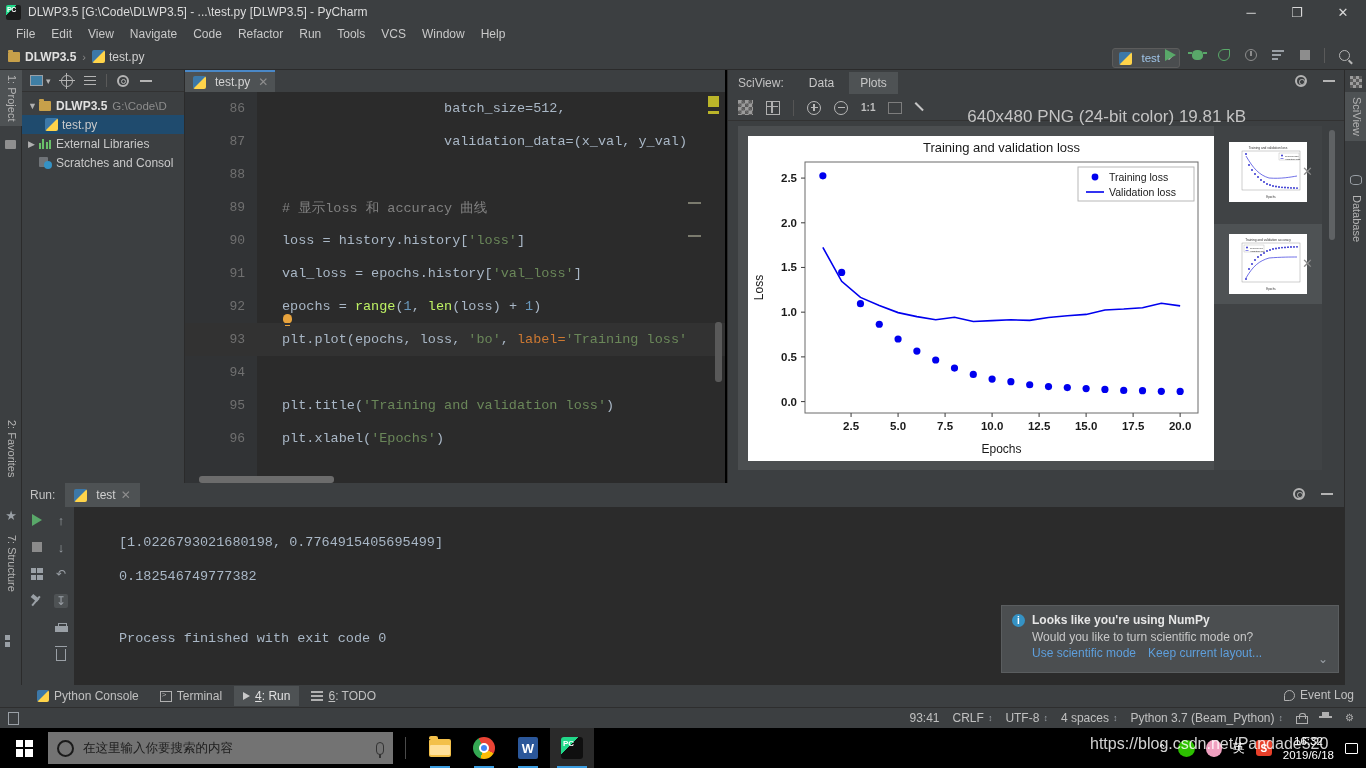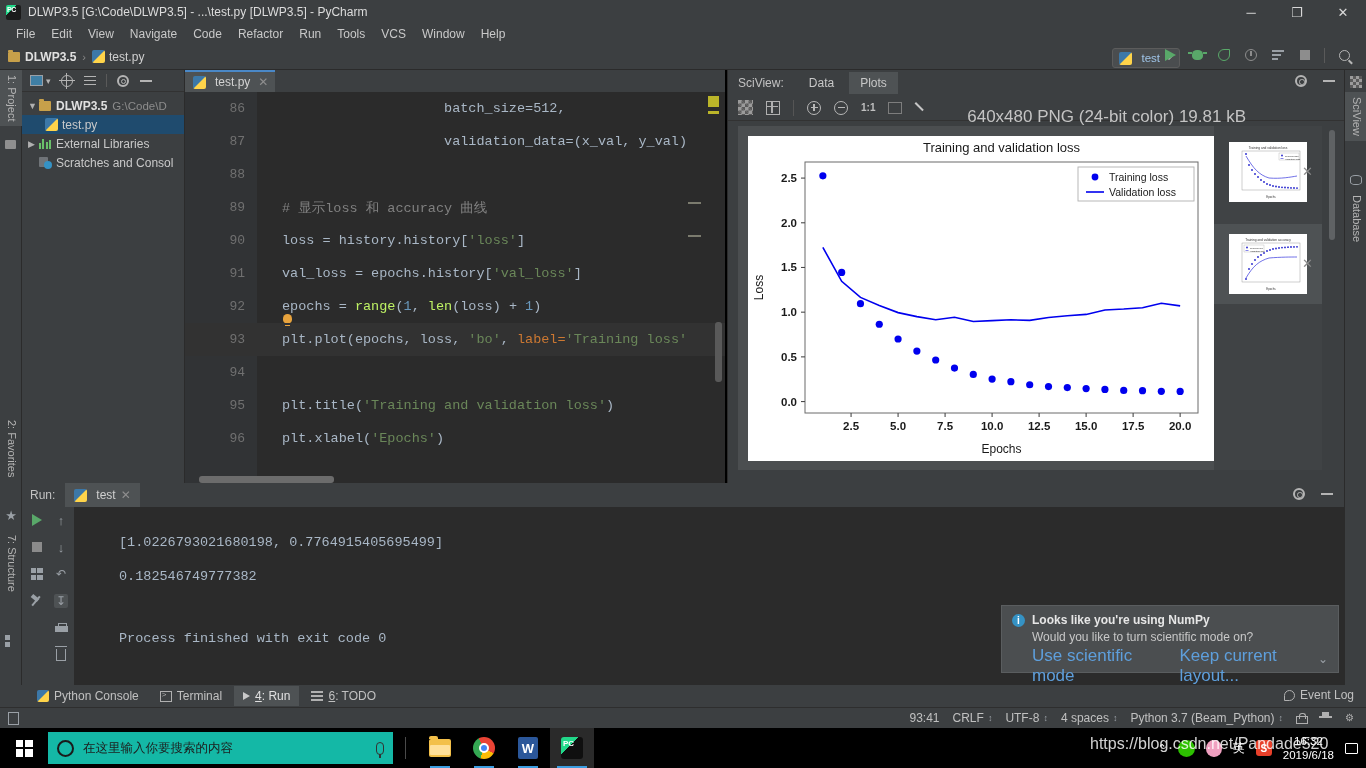--- a/index.html
+++ b/index.html
@@ -227,21 +227,21 @@
   
   .notif{
     position:absolute; left:1001px; top:605px; width:338px; height:68px;
     background:#4b4e50; border:1px solid #5a5d5f;
     padding:7px 10px; color:#d6d6d6;
   }
   .notif-title{ font-size:12px; font-weight:bold; color:#e6e6e6; display:flex; align-items:center; gap:7px;}
   .info-ic{ width:13px;height:13px;border-radius:50%;background:#3592c4;color:#fff;font-size:10px;
      display:flex;align-items:center;justify-content:center;font-weight:bold; flex:none;}
   .notif-body{ font-size:12px; color:#c8c8c8; margin:3px 0 2px 20px;}
-  .notif-links{ margin-left:20px; display:flex; gap:12px; font-size:17px;}
+  .notif-links{ margin-left:20px; display:flex; gap:12px; font-size:12px;}
   .nlink{ color:#5e9fdc; cursor:pointer;}
   .notif-chev{ position:absolute; right:10px; bottom:6px; color:#9aa0a6; font-size:12px;}
 
   
   .bottombar{
     position:absolute; left:0; top:685px; width:1366px; height:22px; background:#3c3f41;
     display:flex; align-items:center; padding-left:28px; gap:3px;
   }
   .btab{ display:flex;align-items:center;gap:5px; font-size:12px; color:#c0c0c0; padding:3px 9px;}
   .btab.sel{ background:#4e5254; color:#e0e0e0;}
@@ -273,21 +273,21 @@
   .hat-ic::before{content:"";position:absolute;left:0;top:4px;width:13px;height:2px;background:#b0b0b0;}
   .hat-ic::after{content:"";position:absolute;left:3px;top:0;width:7px;height:5px;background:#b0b0b0;}
   .gear-q{width:13px;height:13px;position:relative;color:#b0b0b0;font-size:10px;}
 
   
   .taskbar{ position:absolute; left:0; top:728px; width:1366px; height:40px; background:#000; display:flex; align-items:center;}
   .start-btn{ width:48px;height:40px; display:flex; align-items:center; justify-content:center;}
   .win-logo{ width:17px;height:17px; display:grid; grid-template-columns:1fr 1fr; grid-template-rows:1fr 1fr; gap:2px;}
   .win-logo i{ background:#fff; display:block;}
   .searchbox{
-    width:345px; height:32px; background:#14b8a6; display:flex; align-items:center; padding:0 9px; gap:9px;
+    width:345px; height:32px; background:#737373; display:flex; align-items:center; padding:0 9px; gap:9px;
   }
   .circ-o{ width:17px;height:17px;border:2px solid #1a1a1a;border-radius:50%; flex:none;}
   .search-ph{ font-size:12.5px; color:#1d1d1d; flex:1;}
   .mic{ width:8px;height:13px; border:1.5px solid #333; border-radius:4px; position:relative;}
   .mic::after{content:"";position:absolute;left:2px;bottom:-4px;width:2px;height:4px;background:#333;}
   .tsep{ width:1px; height:22px; background:#4a4a4a; margin:0 12px;}
   .tbtn{ width:44px;height:40px; display:flex;align-items:center;justify-content:center; position:relative;}
   .tbtn.active{ background:#2a2a2a; }
   .tbtn.active::after{ content:""; position:absolute; bottom:0; left:7px; width:30px; height:2.5px; background:#3b9de0;}
   .tbtn.open::after{ content:""; position:absolute; bottom:0; left:12px; width:20px; height:2.5px; background:#3b9de0;}

